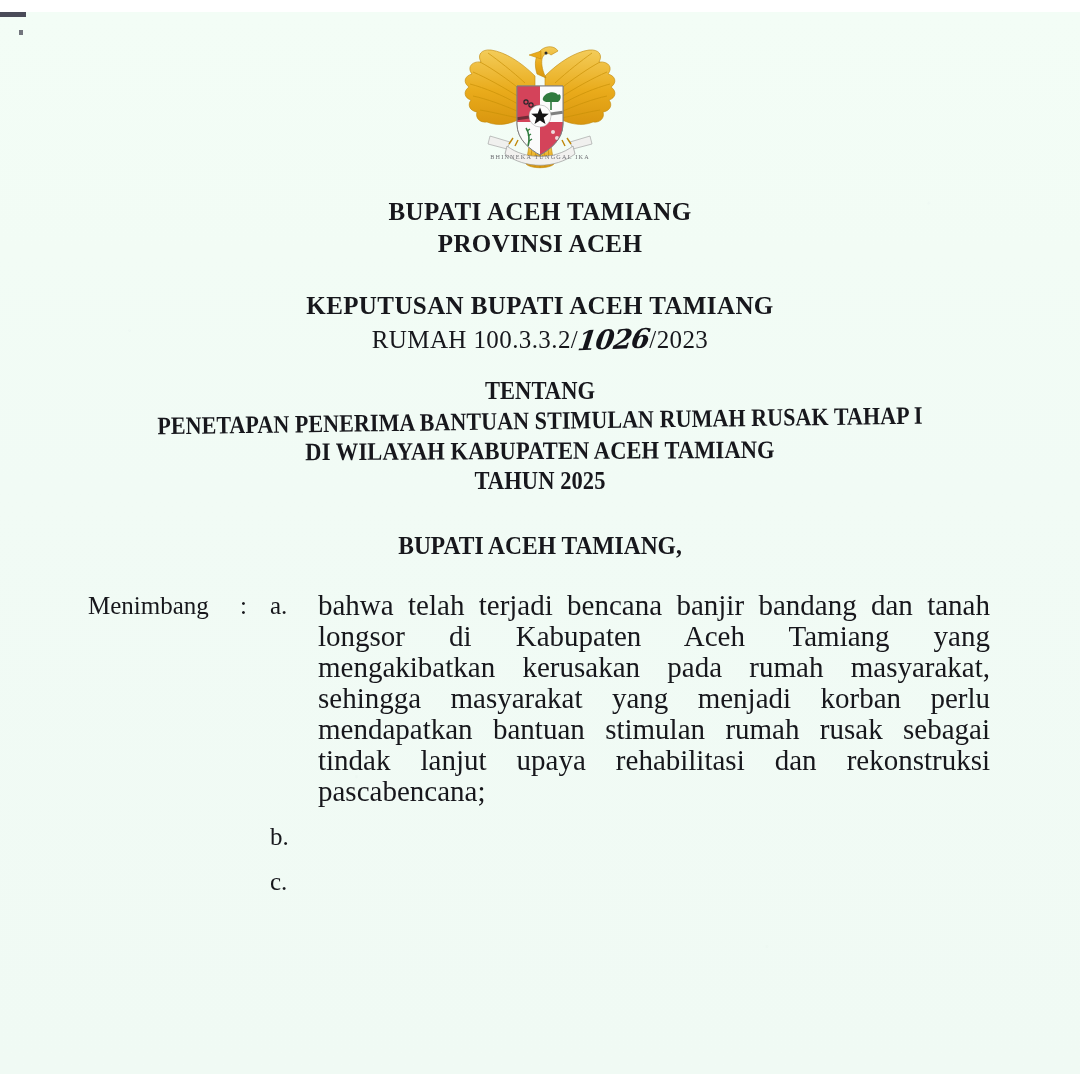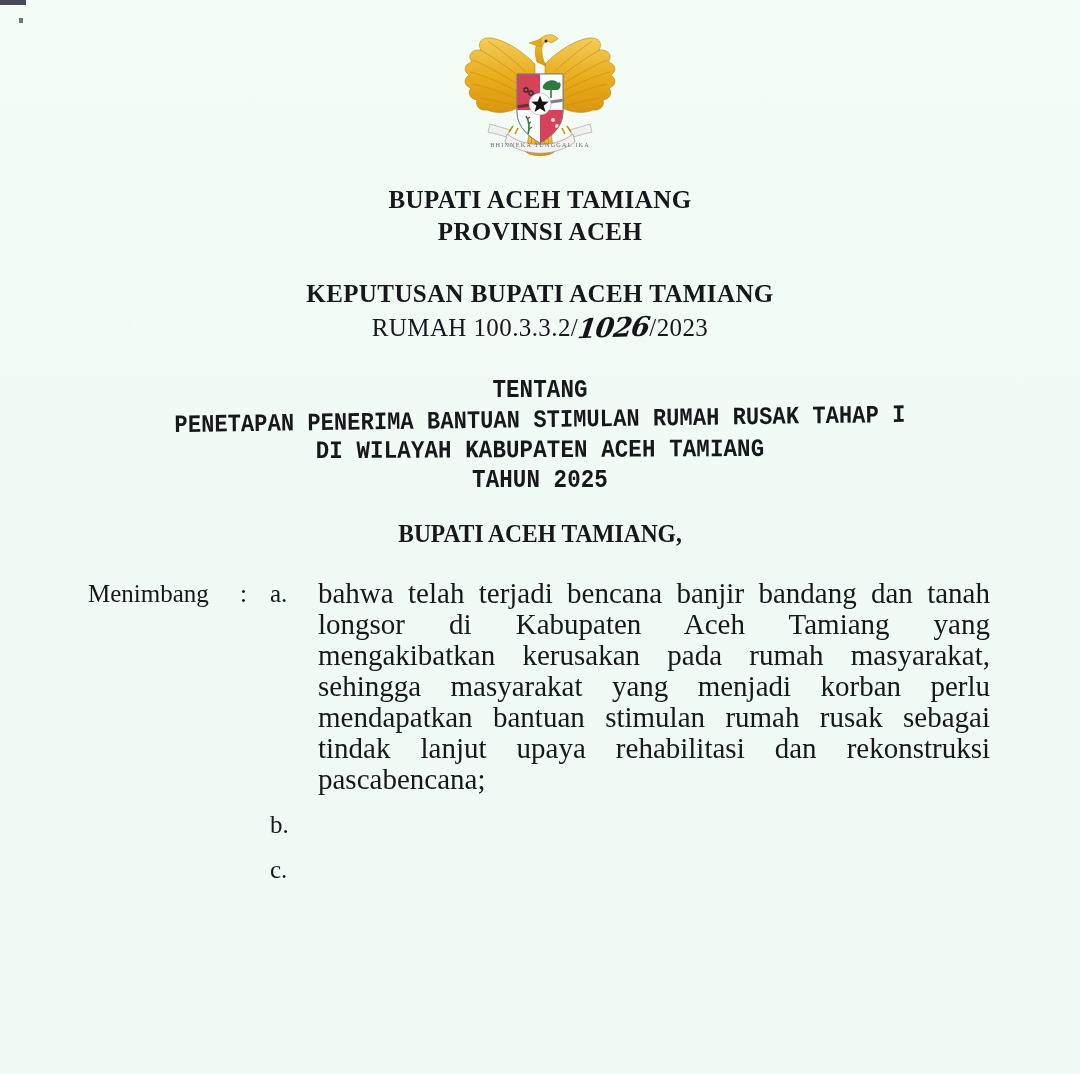--- a/index.html
+++ b/index.html
@@ -14,20 +14,21 @@
     overflow: hidden;
     font-family: "Liberation Serif", "DejaVu Serif", serif;
     color: #17171c;
     position: relative;
   }
 
   .page {
     position: absolute;
     inset: 0;
     background: #86efac;
+    margin-top: 12px;
   }
 
   
   .paper-noise {
     position: absolute;
     inset: 0;
     pointer-events: none;
     background:
       radial-gradient(circle at 12% 30%, rgba(120,120,140,0.020) 0 1px, transparent 2px),
       radial-gradient(circle at 86% 18%, rgba(120,120,140,0.020) 0 1px, transparent 2px),
@@ -96,24 +97,23 @@
     transform: skewX(-9deg) rotate(-2deg);
     position: relative;
     top: 1px;
     color: #14141a;
   }
 
   
   .title-group {
     position: absolute;
     left: 0; right: 0;
-    top: 376px;
+    top: 364px;
     text-align: center;
     font-weight: bold;
-    font-family: Liberation Mono, monospace;
   }
   .title-line {
     font-size: 25px;
     line-height: 30px;
     transform: scaleX(0.90);
     letter-spacing: .1px;
     white-space: nowrap;
   }
   .title-line.t-long {
     font-size: 25px;

